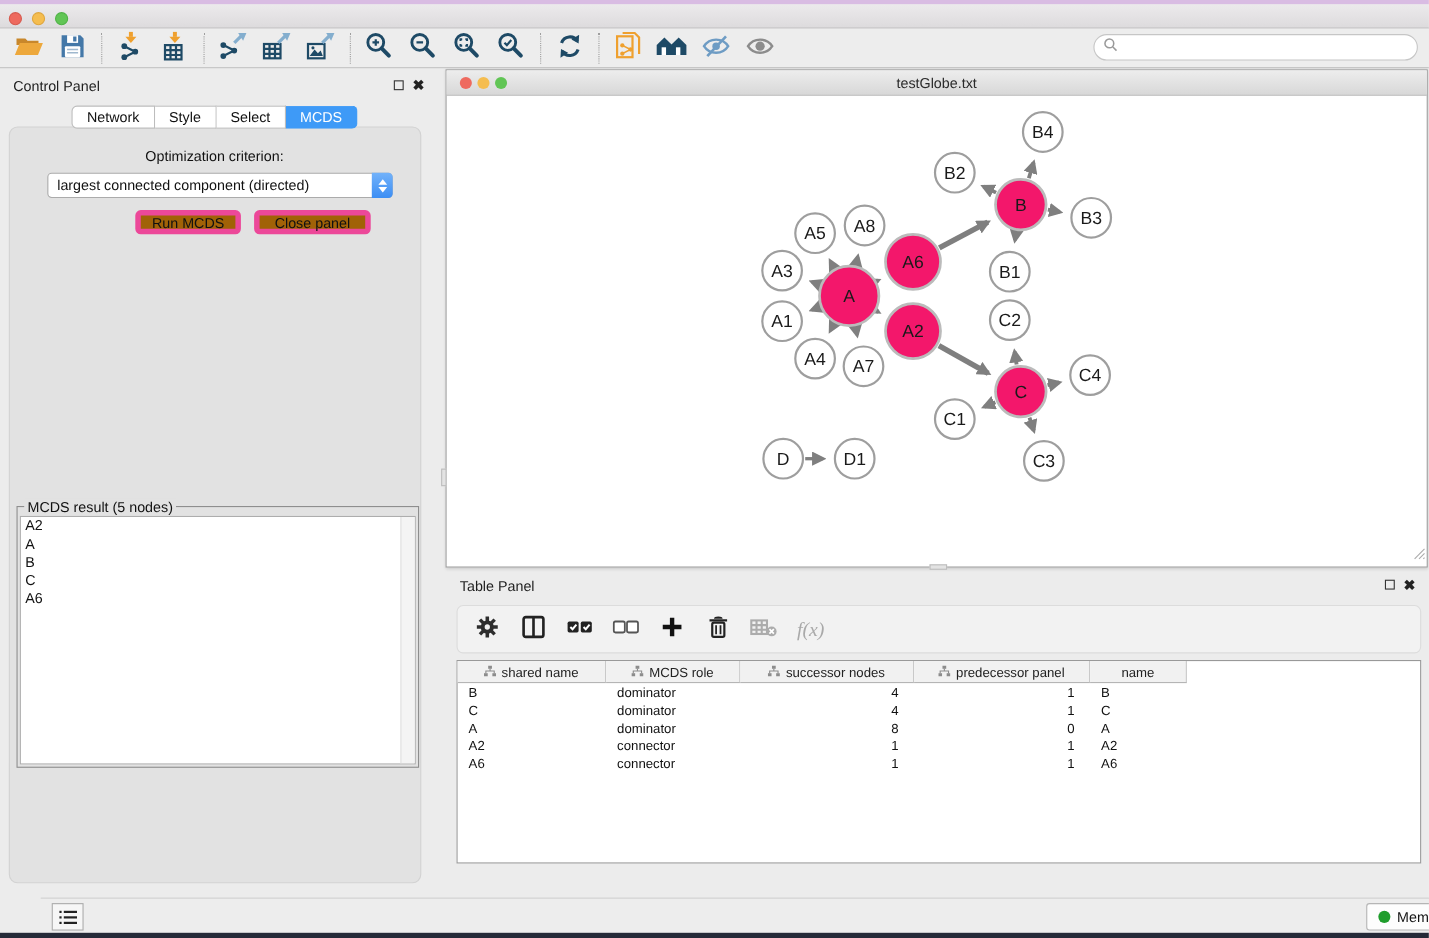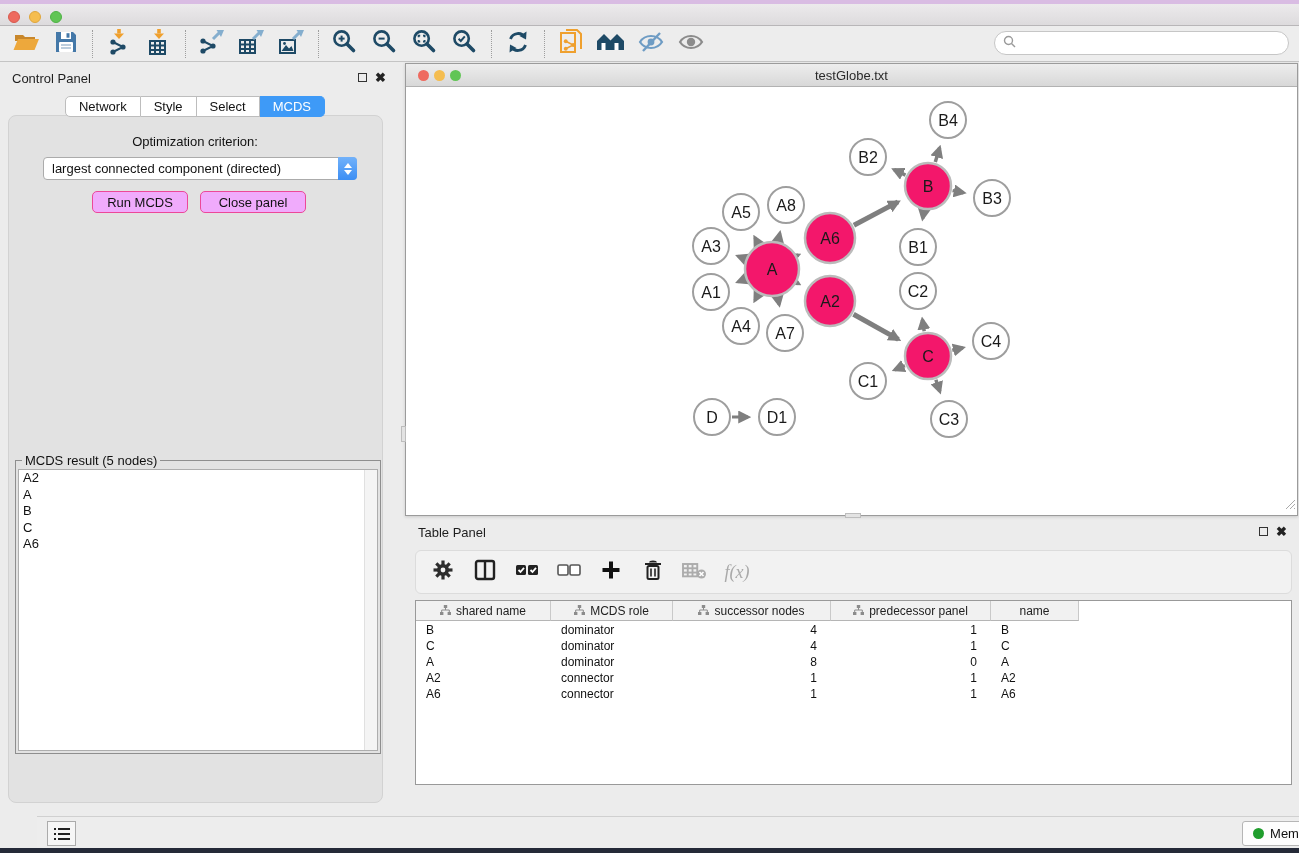--- a/index.html
+++ b/index.html
@@ -40,25 +40,25 @@
   .seg-tab.active { background:#3E9AF7; border-color:#3E9AF7; color:#fff; }
   #control-tabs { position:absolute; left:0; top:96px; width:390px; justify-content:center; }
   .opt-label { position:absolute; left:0; top:134px; width:390px; text-align:center; font-size:13px; color:#111; }
   .combo { position:absolute; left:43px; top:157px; width:314px; height:23px; background:#fff; border:1px solid #ABABAB;
     border-radius:4px; display:flex; align-items:center; }
   .combo .val { flex:1; font-size:13px; color:#111; padding-left:8px; white-space:nowrap; overflow:hidden; }
   .combo .step { width:19px; height:23px; margin-right:-1px; border-radius:0 4px 4px 0;
     background:linear-gradient(#72B2FA,#3C8EF4); display:flex; flex-direction:column; align-items:center; justify-content:center; gap:2px; }
   .chev-up { width:0; height:0; border-left:4px solid transparent; border-right:4px solid transparent; border-bottom:5px solid #fff; }
   .chev-dn { width:0; height:0; border-left:4px solid transparent; border-right:4px solid transparent; border-top:5px solid #fff; }
-  .btn { position:absolute; height:22px; background:#f0abfc; border:1px solid #ec4899; border-radius:5px;
-    font-size:13px; color:#111; display:flex; align-items:center; justify-content:center; }
+  .btn { position:absolute; height:22px; background:#a16207; border:5px solid #ec4899; border-radius:5px;
+    font-size:13px; color:#111; display:flex; align-items:center; justify-content:center;margin-left:31px; }
   #run-btn { left:92px; top:191px; width:96px; }
   #closepanel-btn { left:200px; top:191px; width:106px; }
-  .groupbox { position:absolute; left:15px; top:460px; width:366px; height:294px; border:1px solid #8E8E8E; background:#E2E2E2; }
+  .groupbox { position:absolute; left:15px; top:460px; width:366px; height:238px; border:1px solid #8E8E8E; background:#E2E2E2; }
   .groupbox .legend { position:absolute; left:6px; top:-8px; background:#E2E2E2; padding:0 3px; font-size:13px; color:#111; }
   .listbox { position:absolute; left:2px; top:8px; right:2px; bottom:2px; background:#fff; border:1px solid #ADADAD; overflow:hidden; }
   .listbox .scroll { position:absolute; right:0; top:0; width:13px; bottom:0; background:#F4F4F4; border-left:1px solid #E0E0E0; }
   .list-item { font-size:13px; color:#111; line-height:16.5px; padding-left:4px; }
 
   
   .net-win { position:absolute; left:405px; top:63px; width:893px; height:453px; background:#fff;
     border:1px solid #9B9B9B; box-shadow:0 1px 3px rgba(0,0,0,.15); }
   .net-titlebar { position:absolute; left:0; top:0; right:0; height:23px;
     background:linear-gradient(#EDEDED,#D8D8D8); border-bottom:1px solid #B2B2B2; }

